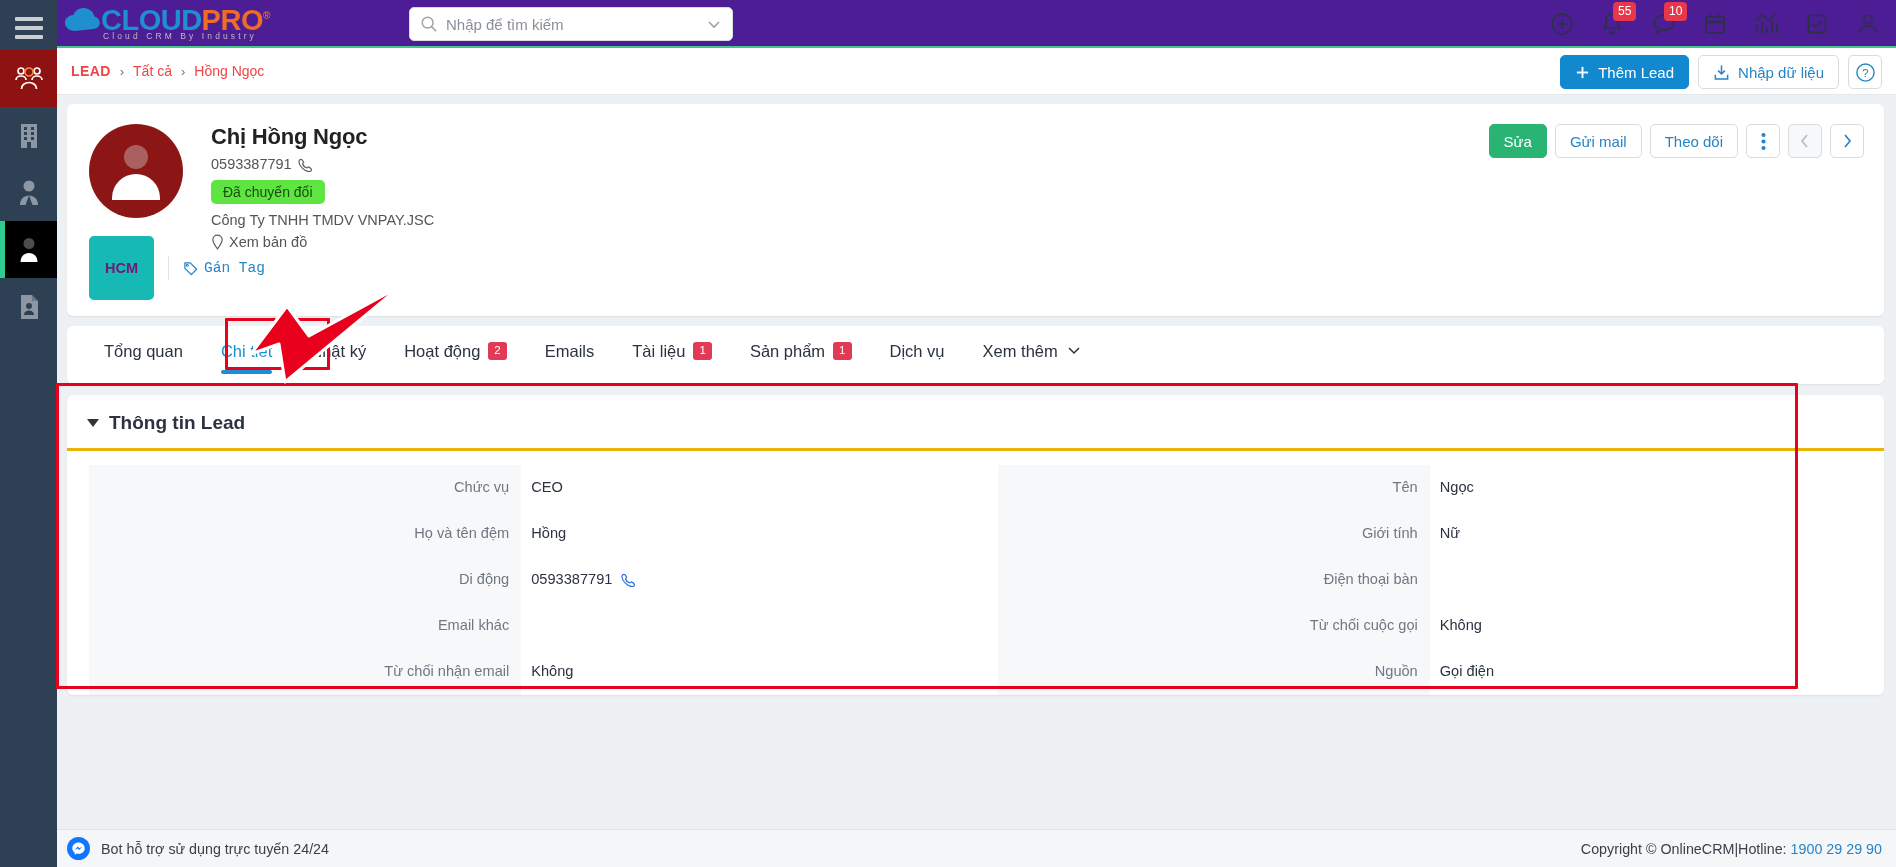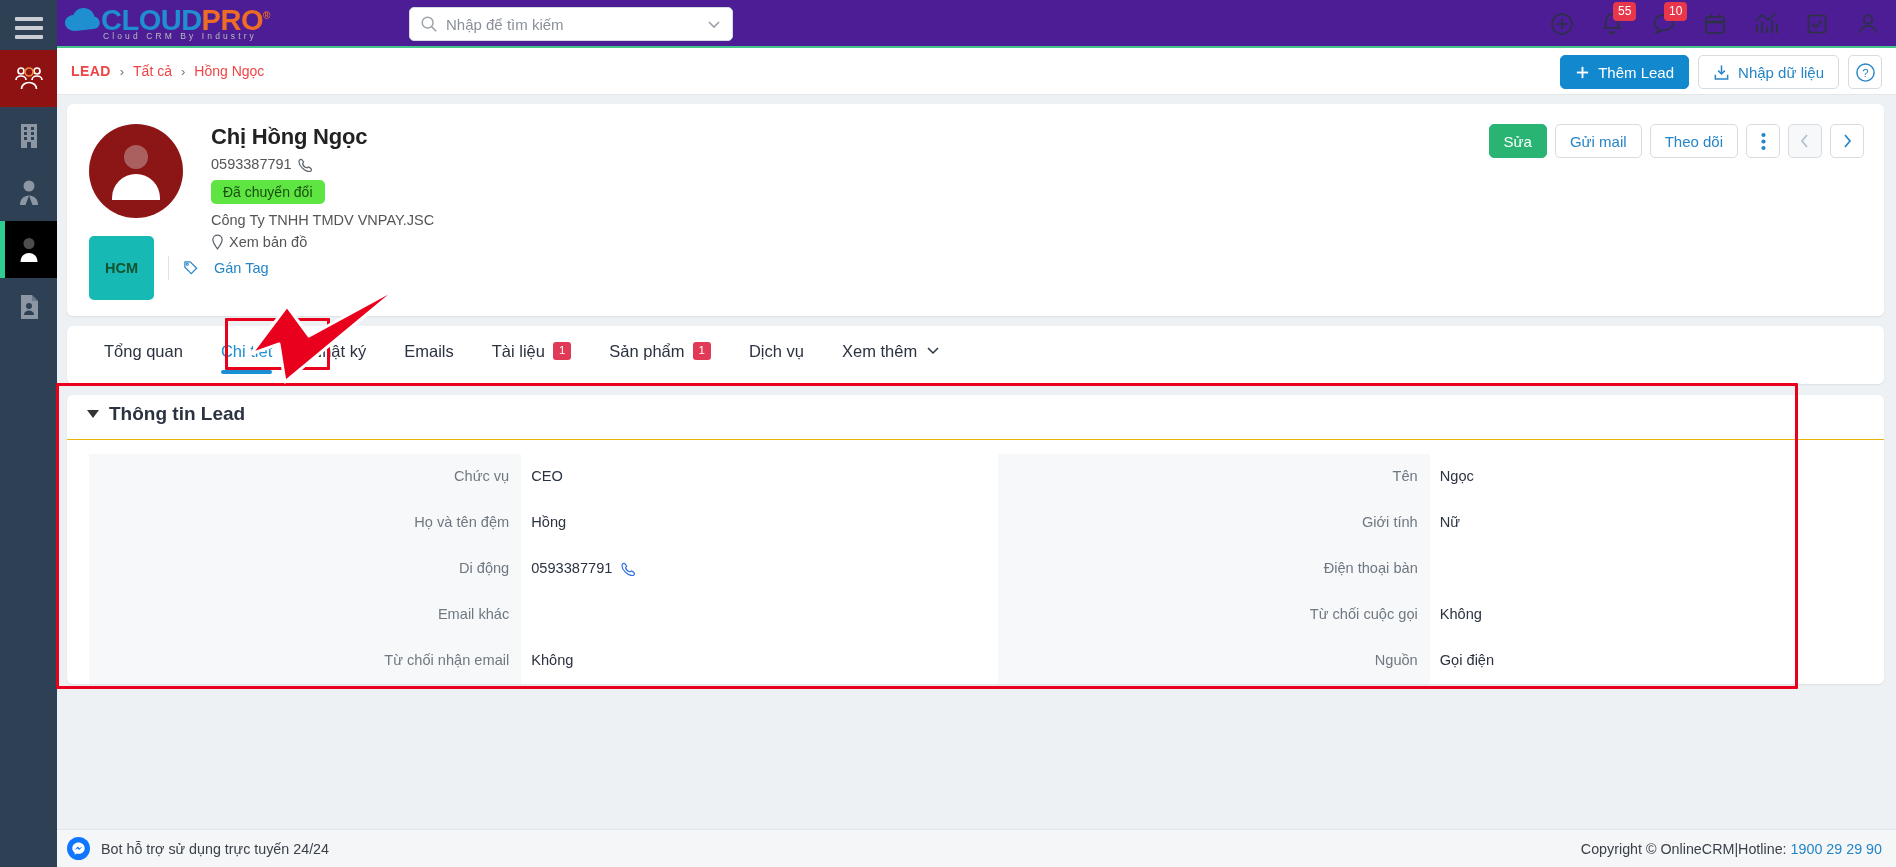--- a/index.html
+++ b/index.html
@@ -112,24 +112,24 @@
   .pname { font-size:22px; font-weight:bold; color:#222; letter-spacing:-0.2px; }
   .pphone { font-size:14.5px; color:#555; margin-top:6px; display:flex; align-items:center; gap:6px; }
   .pill-status {
     display:inline-block; margin-top:8px; background:#5ee541; color:#184e10;
     font-size:14px; padding:4px 12px; border-radius:5px;
   }
   .pcompany { font-size:14.5px; color:#555; margin-top:8px; }
   .pmap { font-size:14.5px; color:#555; margin-top:6px; display:flex; align-items:center; gap:5px; }
   .ptags { position:absolute; left:22px; bottom:16px; display:flex; align-items:center; gap:0; }
   .tag-hcm {
-    background:#17b9b5; color:#14532d; font-size:14.5px; font-weight:bold; padding:24px 16px; border-radius:5px;
+    background:#17b9b5; color:#701a75; font-size:14.5px; font-weight:bold; padding:24px 16px; border-radius:5px;
   }
   .tag-div { width:1px; height:24px; background:#dfe3e7; margin:0 14px; }
-  .tag-add { color:#2585c7; font-size:14.5px; display:flex; gap:16px; cursor:pointer; }
+  .tag-add { color:#2585c7; font-size:14.5px; display:flex; align-items:center; gap:6px; cursor:pointer;font-family:Liberation Mono, monospace; }
 
   .prof-actions { position:absolute; right:20px; top:20px; display:flex; gap:8px; }
   .btn-green { background:#29b473; border-color:#29b473; color:#fff; }
   .btn-disabled { color:#b8c0c8; background:#f7f8f9; }
 
   
   .tabs-card { margin-top:10px; height:58px; display:flex; align-items:center; padding-left:18px; position:relative; }
   .tab {
     font-size:16.5px; color:#2b3240; padding:16px 19px; height:58px; display:flex;
     align-items:flex-start; gap:8px; cursor:pointer; position:relative; white-space:nowrap;
@@ -137,21 +137,21 @@
   .tab.active { color:#1b8fd4; }
   .tab.active::after {
     content:""; position:absolute; left:19px; right:19px; bottom:10px; height:4px; background:#1b8fd4; border-radius:2px;
   }
   .tab-badge {
     background:#e03a57; color:#fff; font-size:11.5px; border-radius:3px; padding:2px 6px; line-height:1.2;
   }
 
   
   .detail-card { margin-top:11px; position:relative; }
-  .sec-head { padding:8px 20px 14px 20px; border-bottom:1px solid #eab308; display:flex; align-items:center; gap:10px; }
+  .sec-head { padding:17px 20px 14px 20px; border-bottom:3px solid #eab308; display:flex; align-items:center; gap:10px; }
   .tri { width:0;height:0;border-left:6px solid transparent;border-right:6px solid transparent;border-top:8px solid #333; }
   .sec-title { font-size:19px; font-weight:bold; color:#2b3240; }
 
   .grid { display:flex; padding:14px 0 0 0; }
   .col { width:50%; padding:0 22px; }
   .frow { display:flex; min-height:46px; }
   .flabel {
     width:50%; text-align:right; font-size:14.6px; color:#6f7880; padding:14px 12px 8px 0;
     background:#f6f8fa;
   }
@@ -426,20 +426,24 @@
         <div class="tab">
           <span>Tổng quan</span>
         </div>
         <div class="tab active">
           <span>Chi tiết</span>
         </div>
         <div class="tab">
           <span>Nhật ký</span>
         </div>
         <div class="tab">
+          <span>Hoạt động</span>
+          <span class="tab-badge">2</span>
+        </div>
+        <div class="tab">
           <span>Emails</span>
         </div>
         <div class="tab">
           <span>Tài liệu</span>
           <span class="tab-badge">1</span>
         </div>
         <div class="tab">
           <span>Sản phẩm</span>
           <span class="tab-badge">1</span>
         </div>

